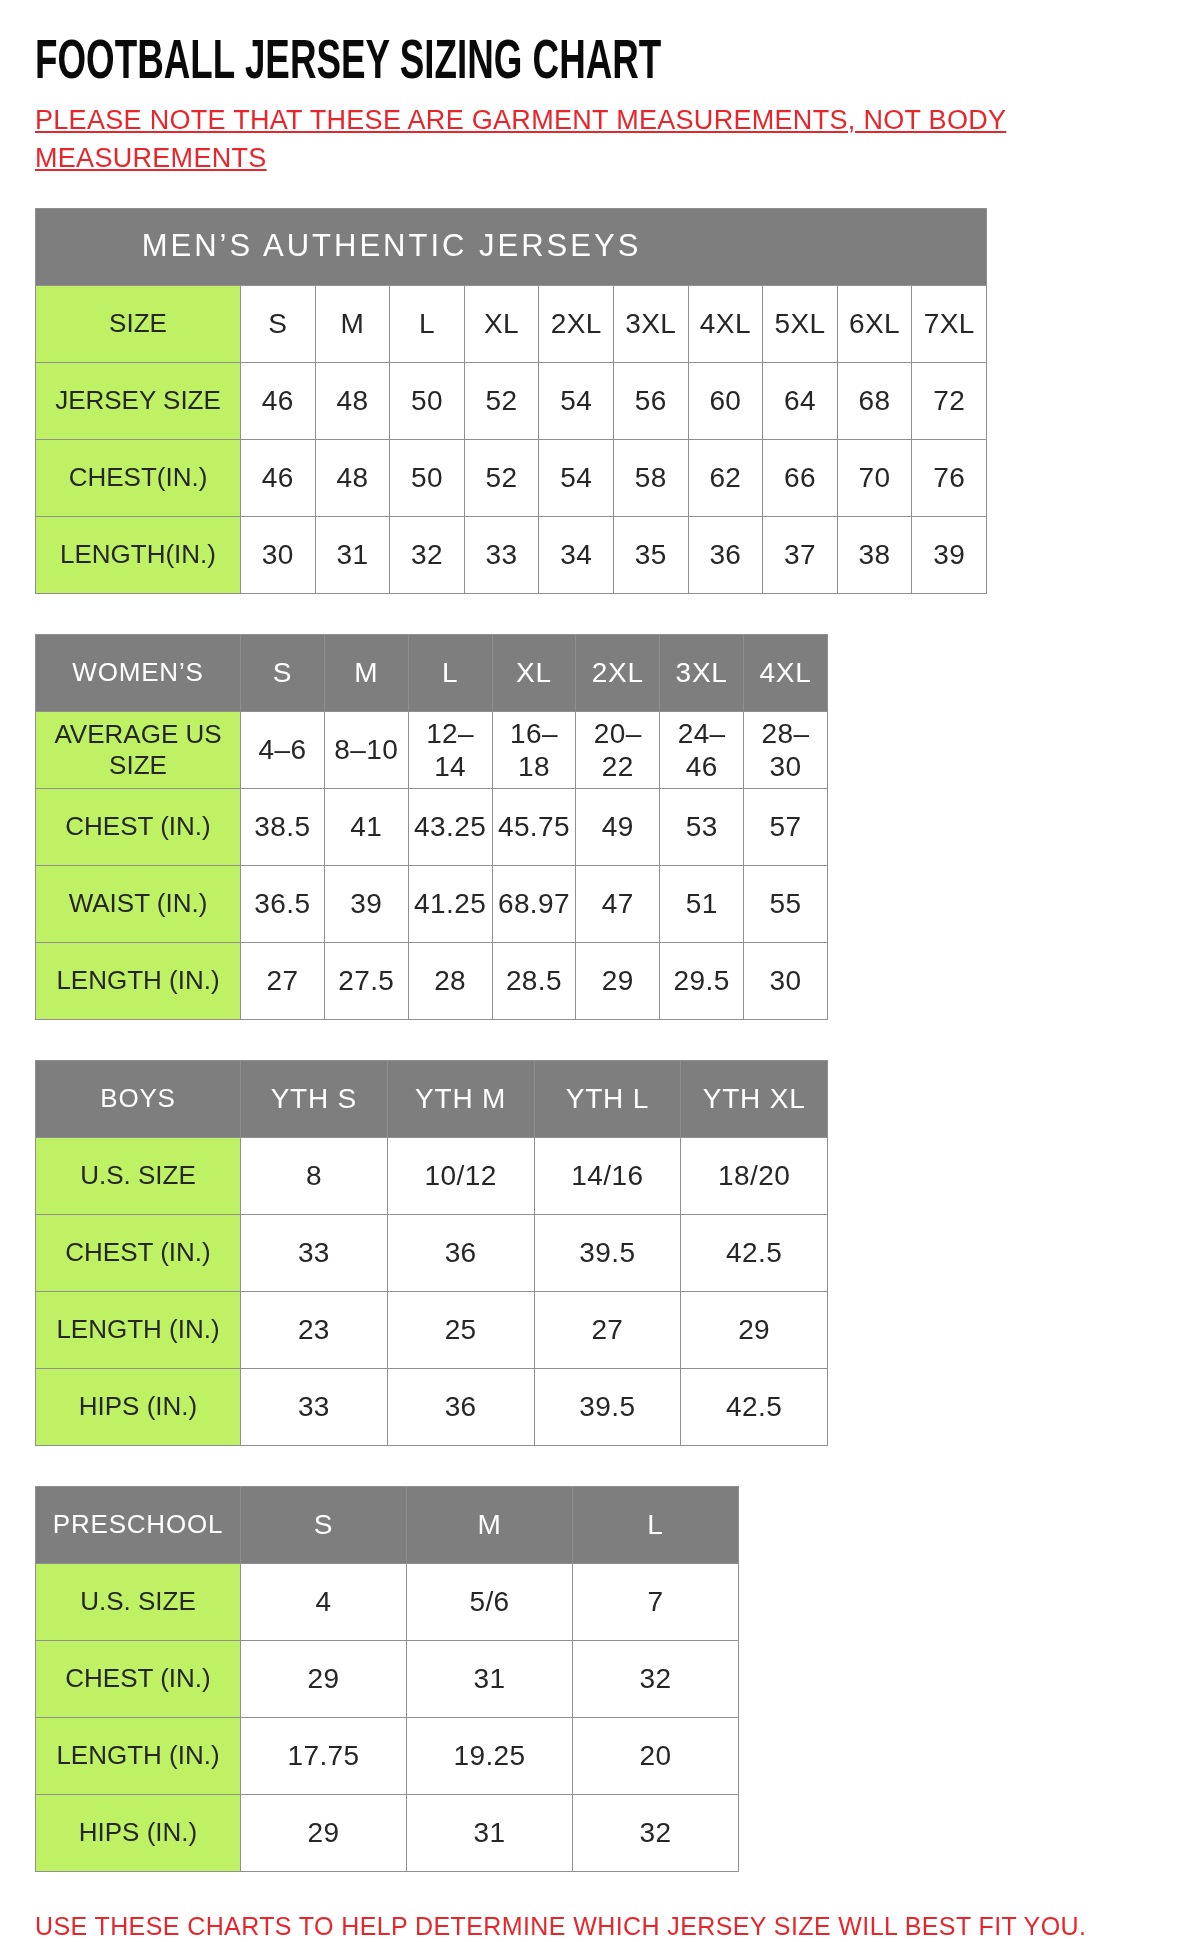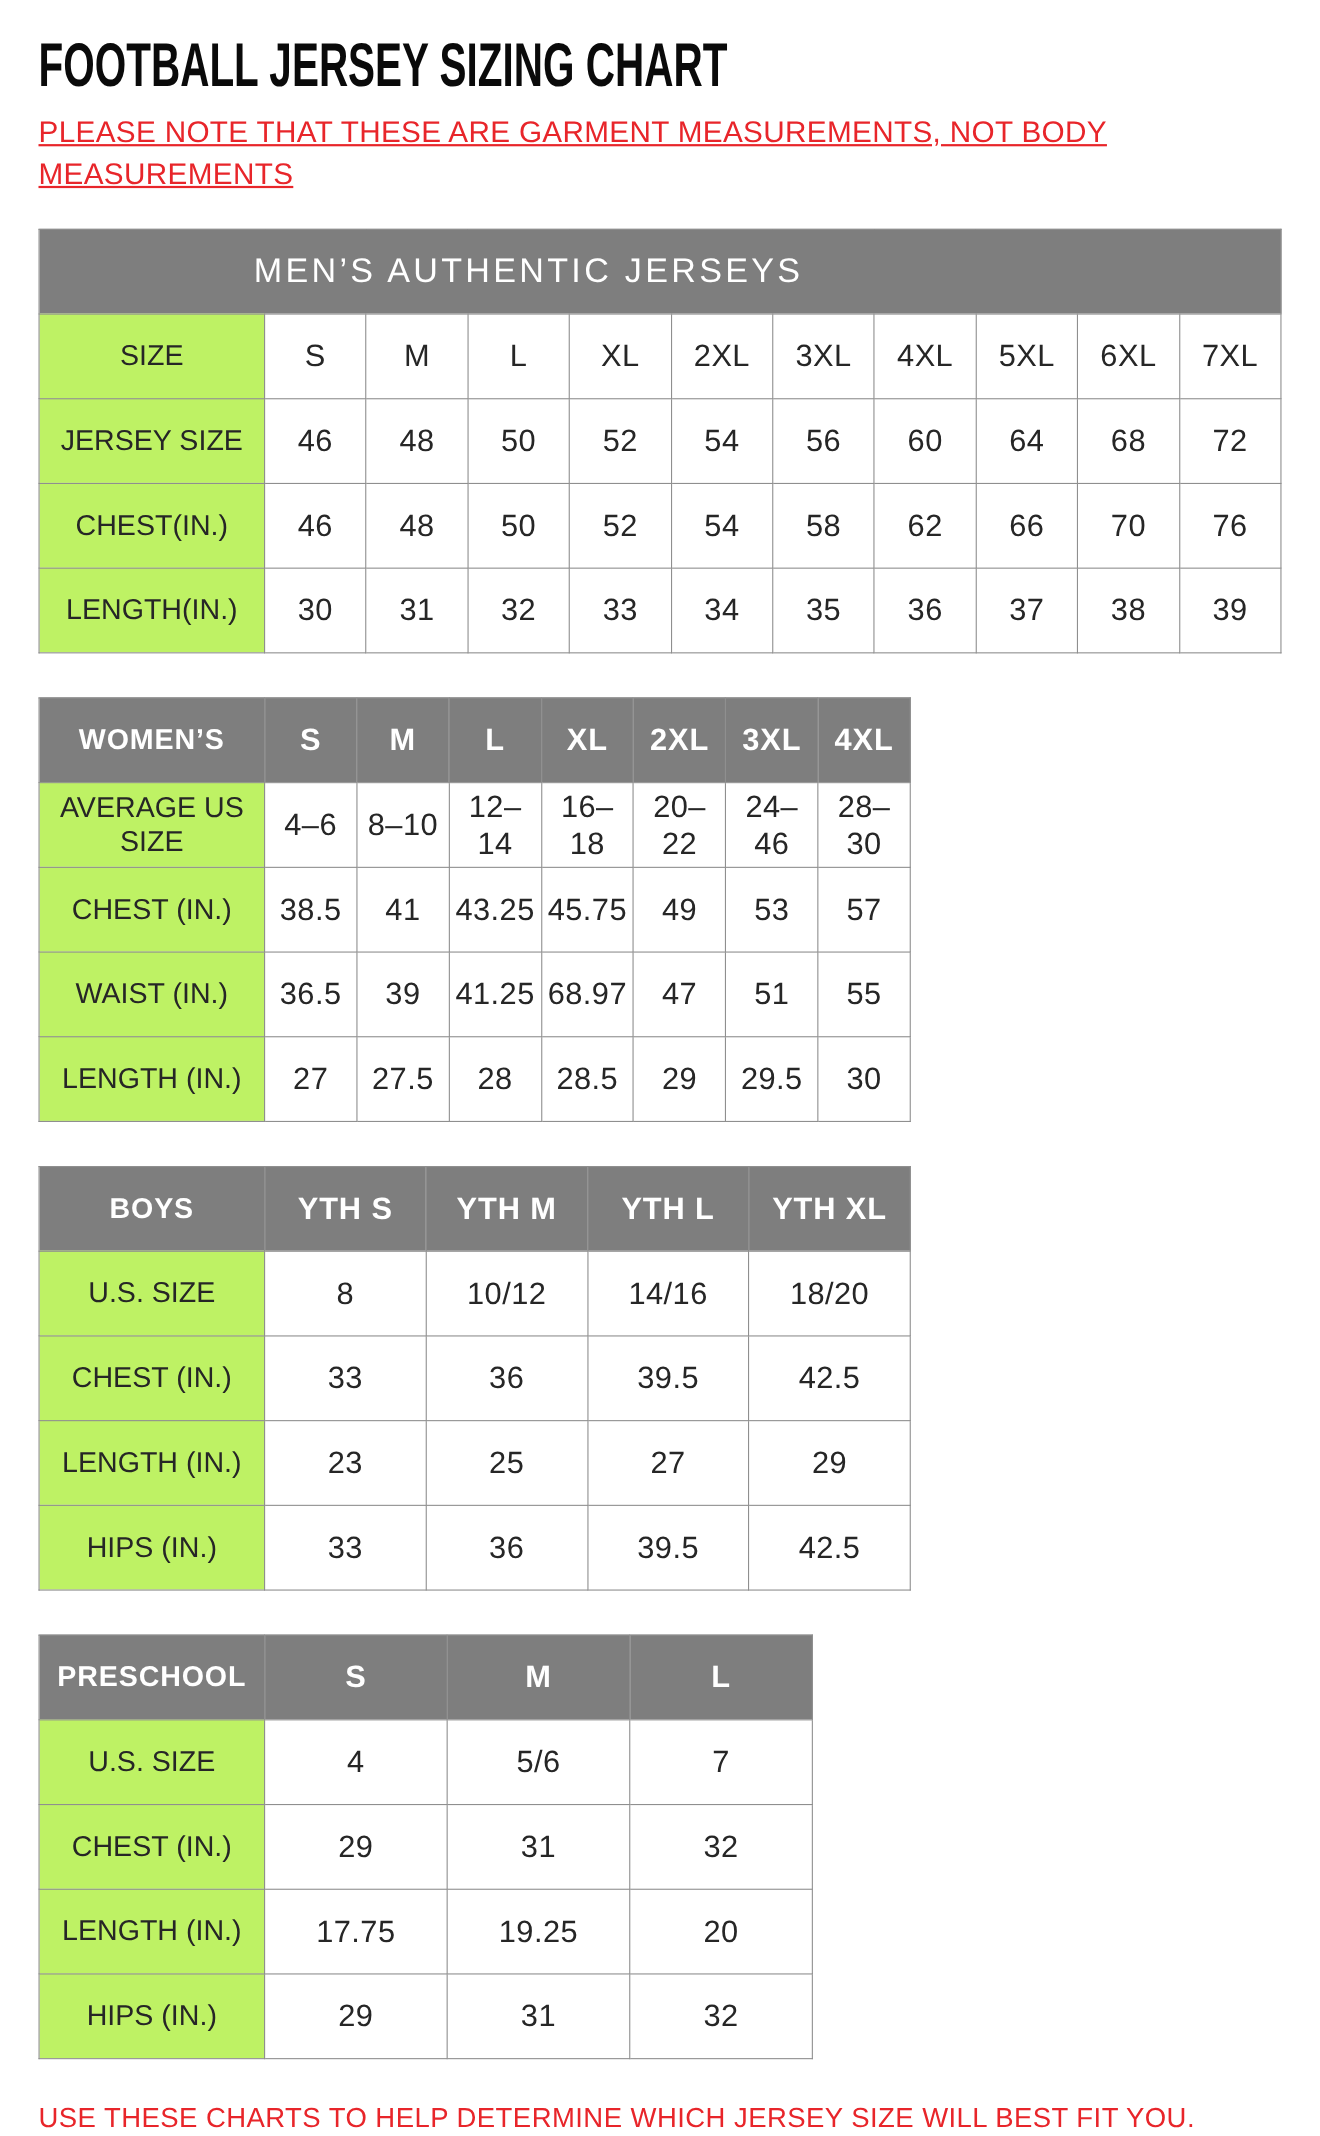--- a/index.html
+++ b/index.html
@@ -29,21 +29,21 @@
     font-size: 27px;
     line-height: 1.4;
     letter-spacing: 0.3px;
     text-decoration: underline;
   }
   table.sizing {
     border-collapse: collapse;
     table-layout: fixed;
     margin: 0 0 40px 0;
   }
-  .t1 { width: 1130px; }
+  .t1 { width: 952px; }
   .t2, .t3 { width: 793px; }
   .t4 { width: 704px; }
   col.label-col { width: 205px; }
   table.sizing th, table.sizing td {
     border: 1px solid var(--border, #8f8f8f);
     text-align: center;
     vertical-align: middle;
     height: 77px;
     padding: 2px 3px;
     font-weight: 400;
@@ -55,21 +55,21 @@
     background: #bef264;
     color: var(--text, #262626);
     padding: 2px 6px;
     font-weight: 400;
   }
   tr.gray-header th {
     background: var(--header-bg, #7e7e7e);
     color: #ffffff;
     font-size: 28px;
     letter-spacing: 0.8px;
-    font-weight: 700;
+    font-weight: 400;
   }
   tr.gray-header th:first-child { font-size: 26px; }
   .t1 .title-bar {
     background: var(--header-bg, #7e7e7e);
     color: #ffffff;
     font-size: 31px;
     letter-spacing: 3px;
     padding-right: 242px;
     font-weight: 400;
   }

